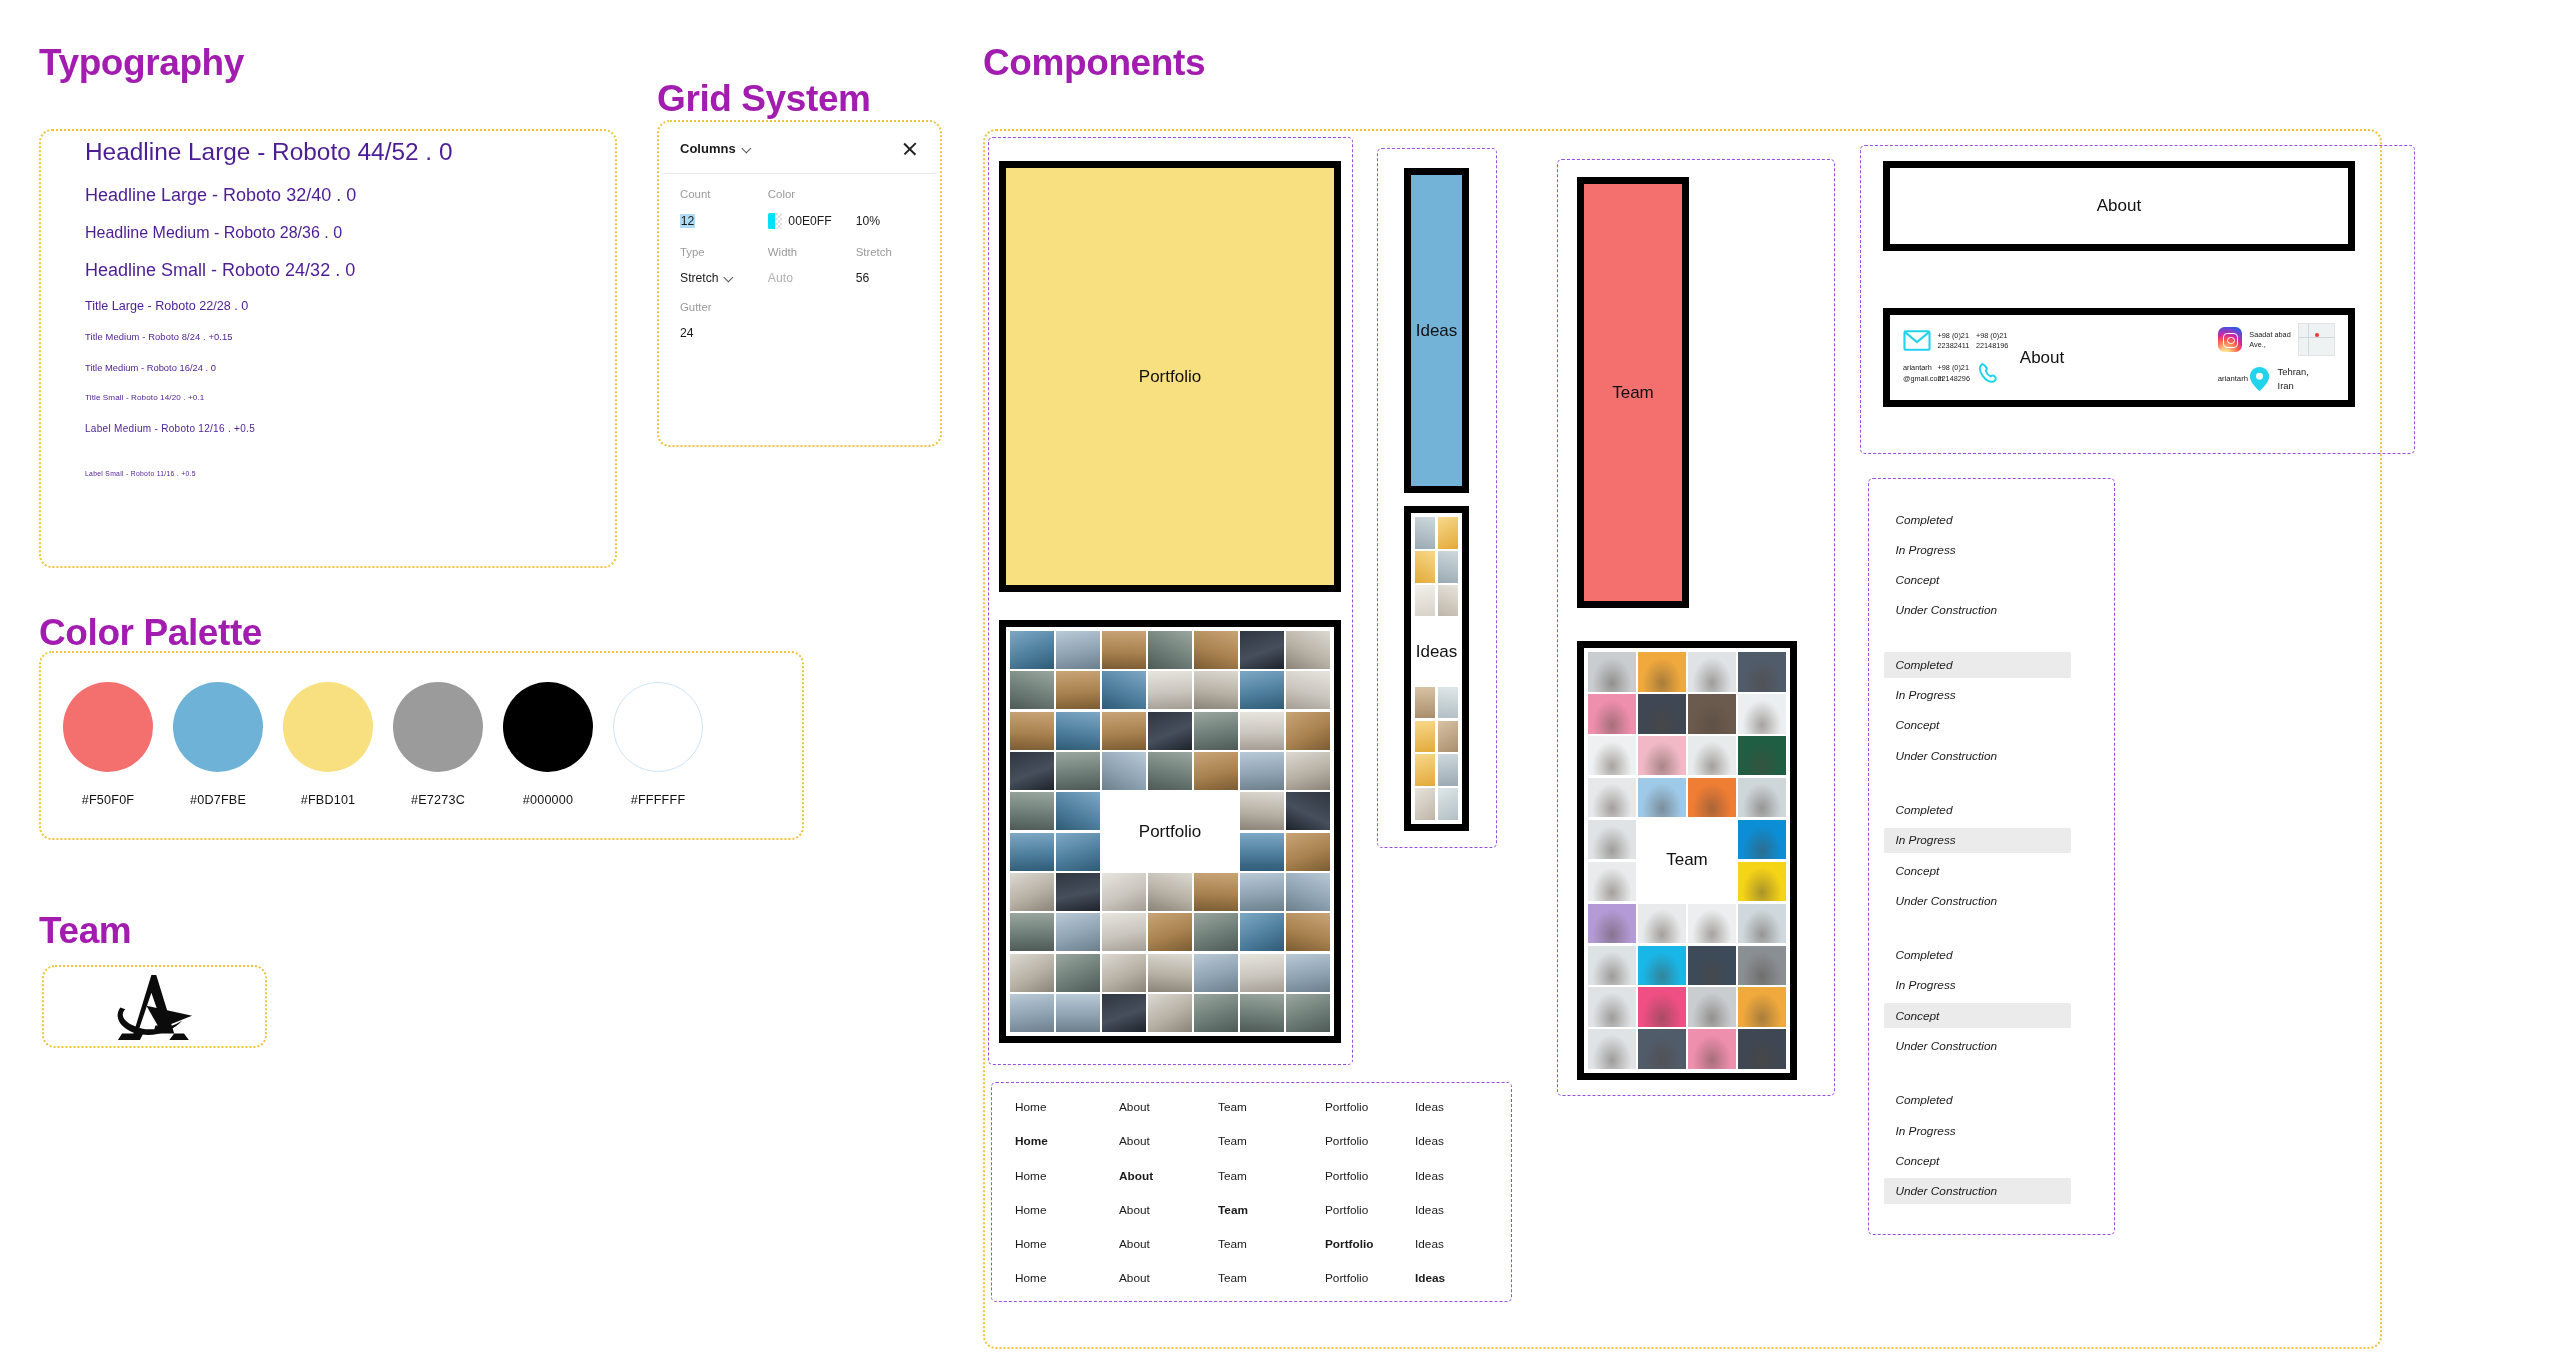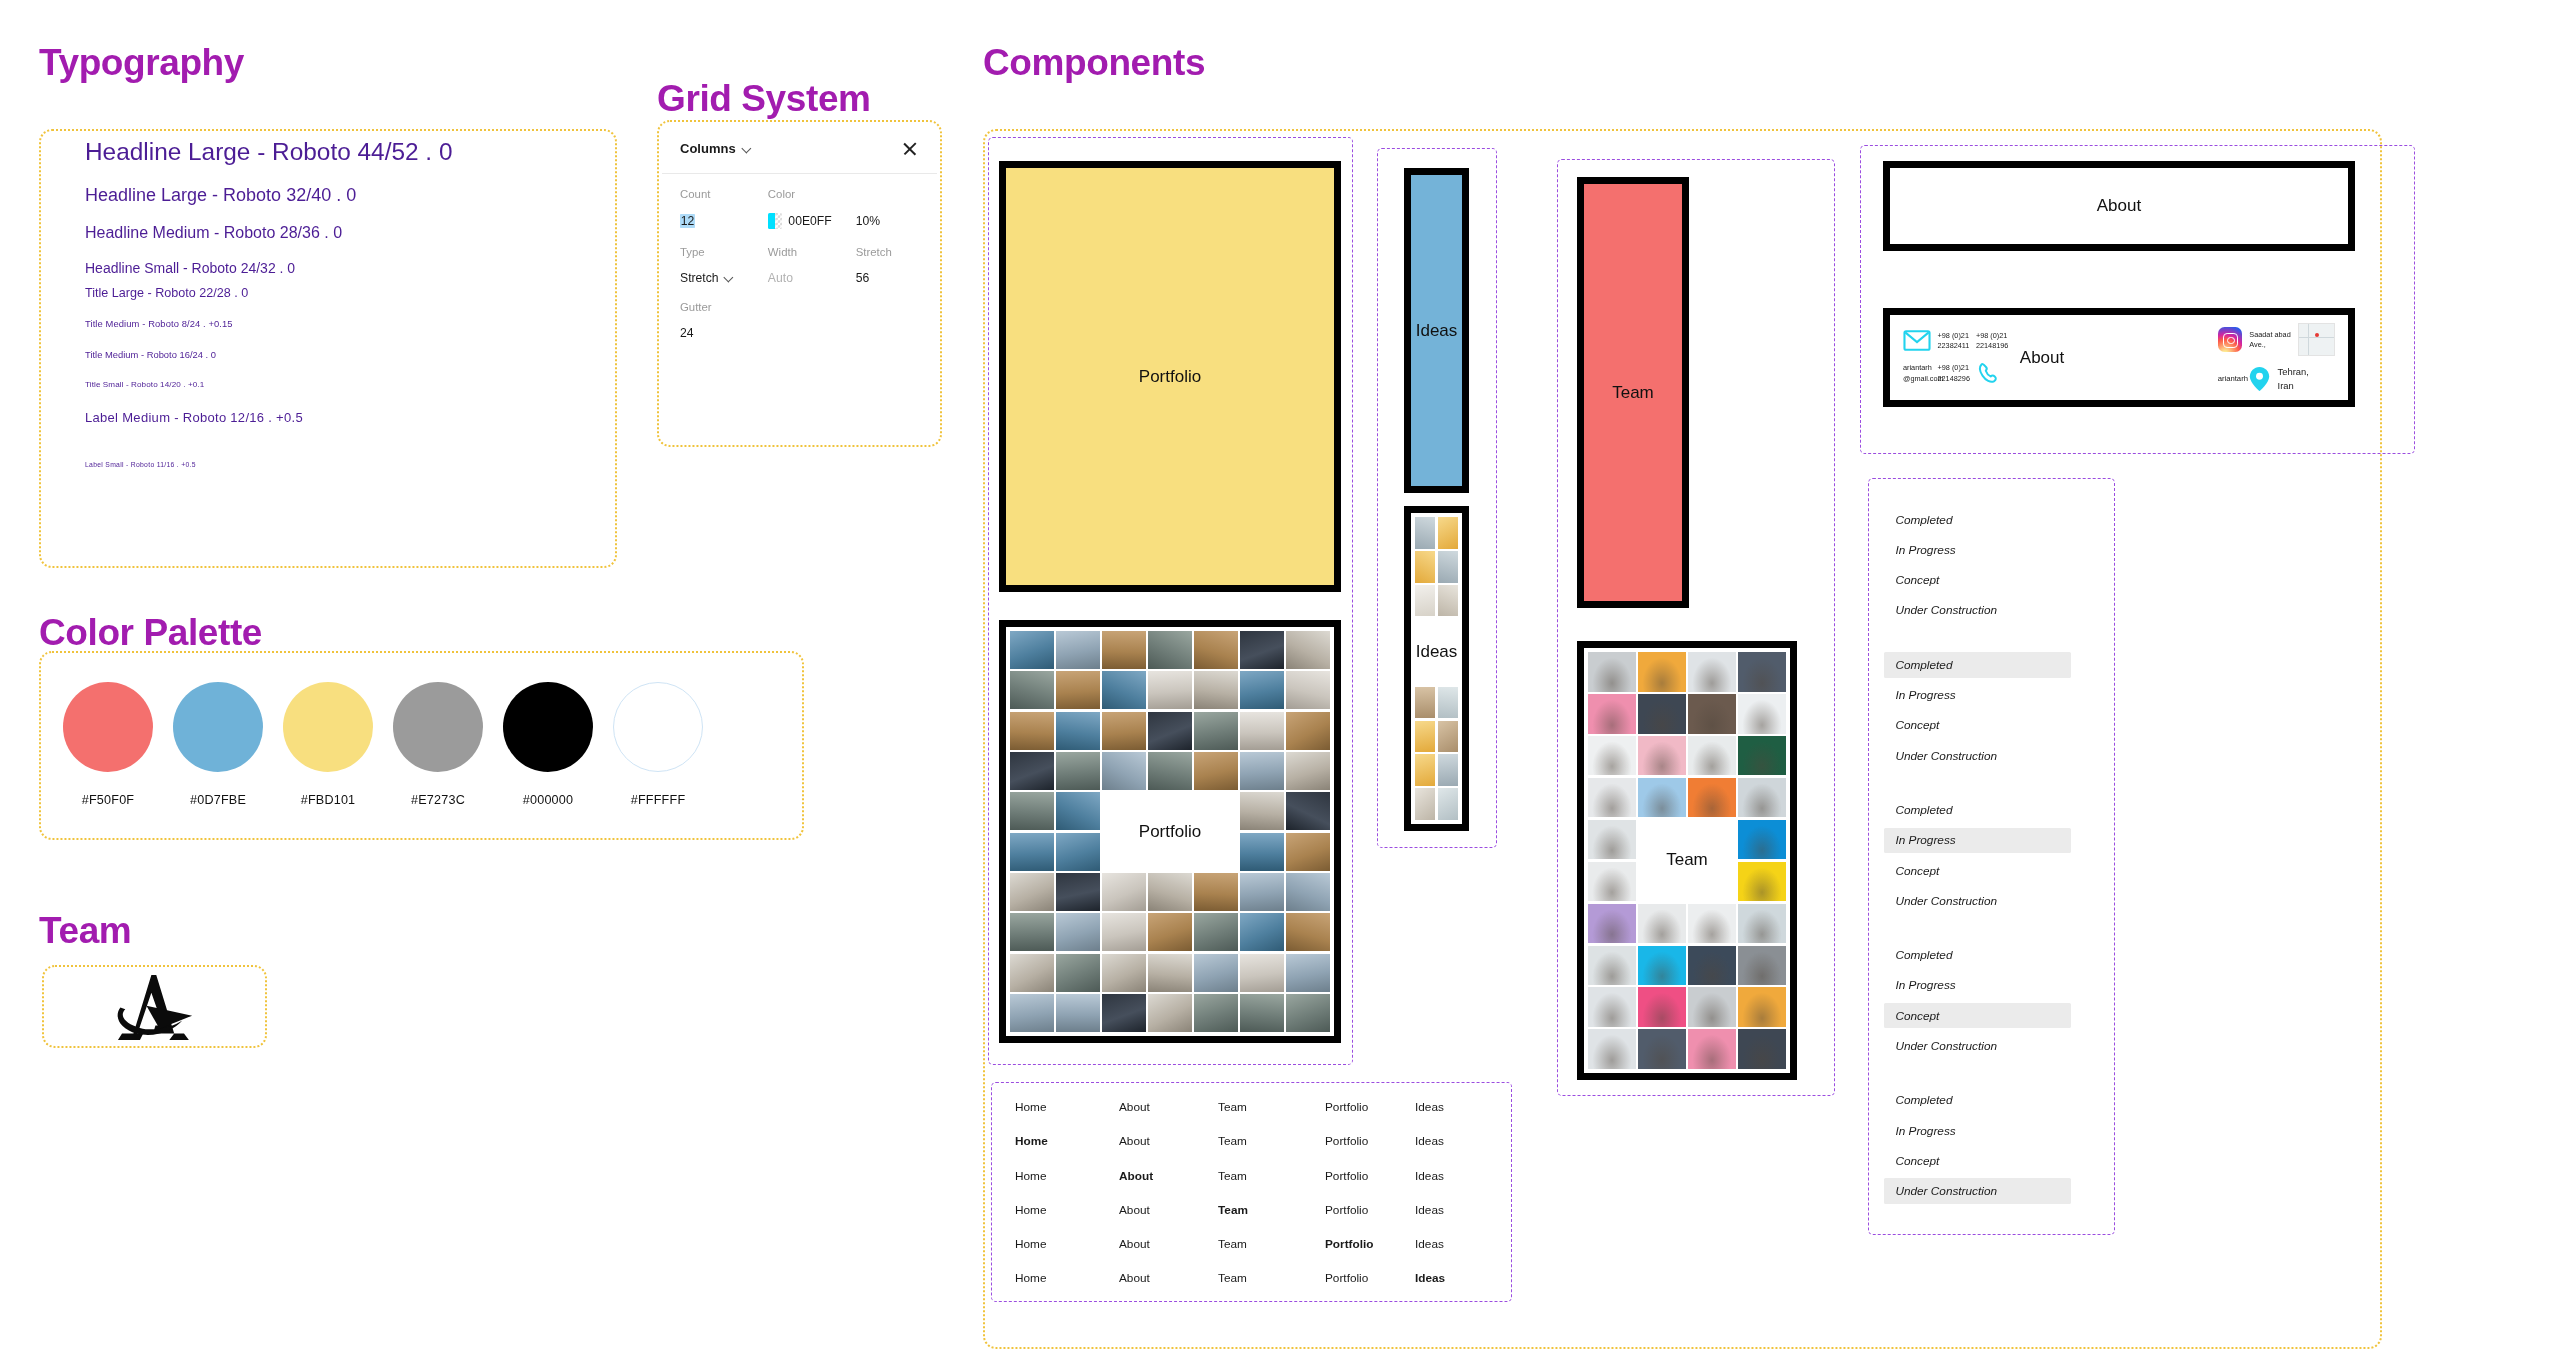--- a/index.html
+++ b/index.html
@@ -36,26 +36,26 @@
     border-radius: 4.9px;
   }
 
   
   #typography-frame { left: 39px; top: 129px; width: 578px; height: 439px; }
   .type-list { position: absolute; left: 85px; top: 138px; width: 521px; }
   .type-row { color: #4c1d95; white-space: nowrap; }
   .t-hl44 { font-size: 24.4px; margin-bottom: 18.7px; }
   .t-hl32 { font-size: 18px; margin-bottom: 18px; }
   .t-hm28 { font-size: 16px; margin-bottom: 18px; }
-  .t-hs24 { font-size: 14px; margin-bottom: 10px; }
+  .t-hs24 { font-size: 18px; margin-bottom: 18px; }
   .t-tl22 { font-size: 12.6px; margin-bottom: 18.7px; }
   .t-tm16a { font-size: 9.4px; letter-spacing: 0.1px; margin-bottom: 19.5px; }
   .t-tm16b { font-size: 9.4px; margin-bottom: 20.3px; }
   .t-ts14 { font-size: 8.1px; letter-spacing: 0.1px; margin-bottom: 21px; }
-  .t-lm12 { font-size: 13px; letter-spacing: 0.3px; margin-bottom: 36px; }
+  .t-lm12 { font-size: 10px; letter-spacing: 0.3px; margin-bottom: 36px; }
   .t-ls11 { font-size: 6.8px; letter-spacing: 0.3px; }
 
   
   #grid-frame { left: 657px; top: 120px; width: 285px; height: 327px; }
   .grid-panel {
     position: absolute; left: 662px; top: 124px;
     width: 275px; height: 319px;
     background: #fff; border-radius: 9.8px;
   }
   .gp-head {

